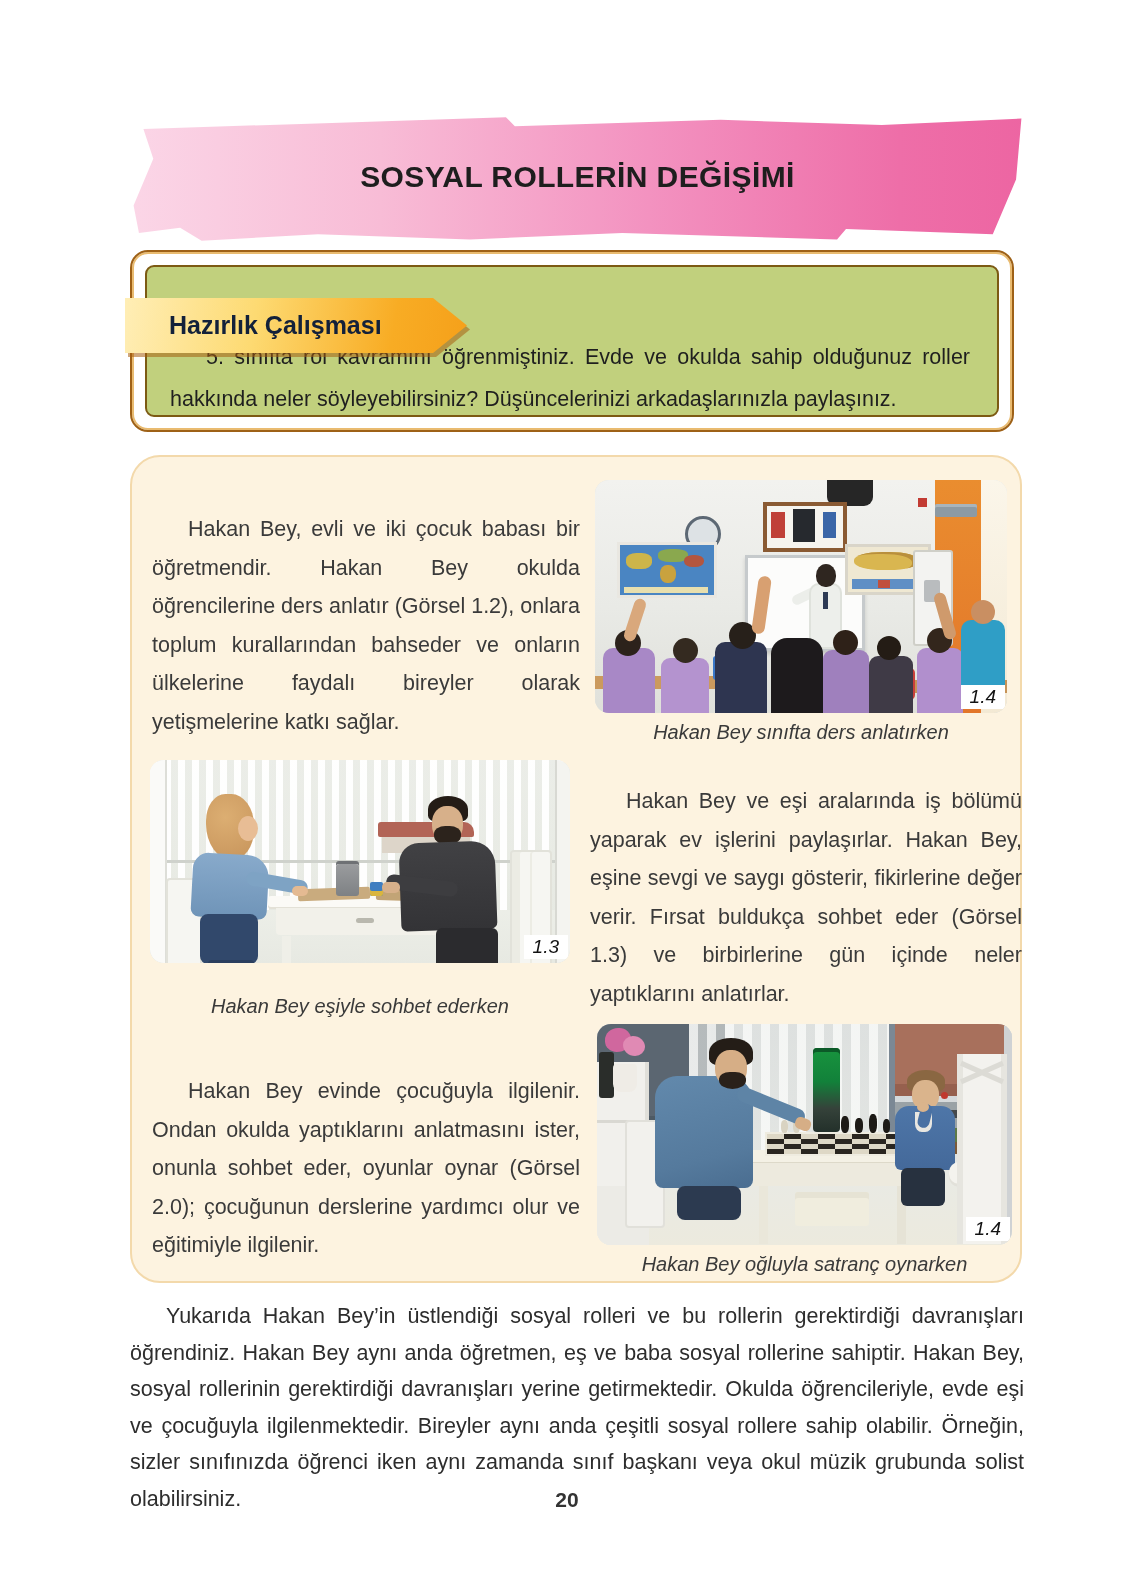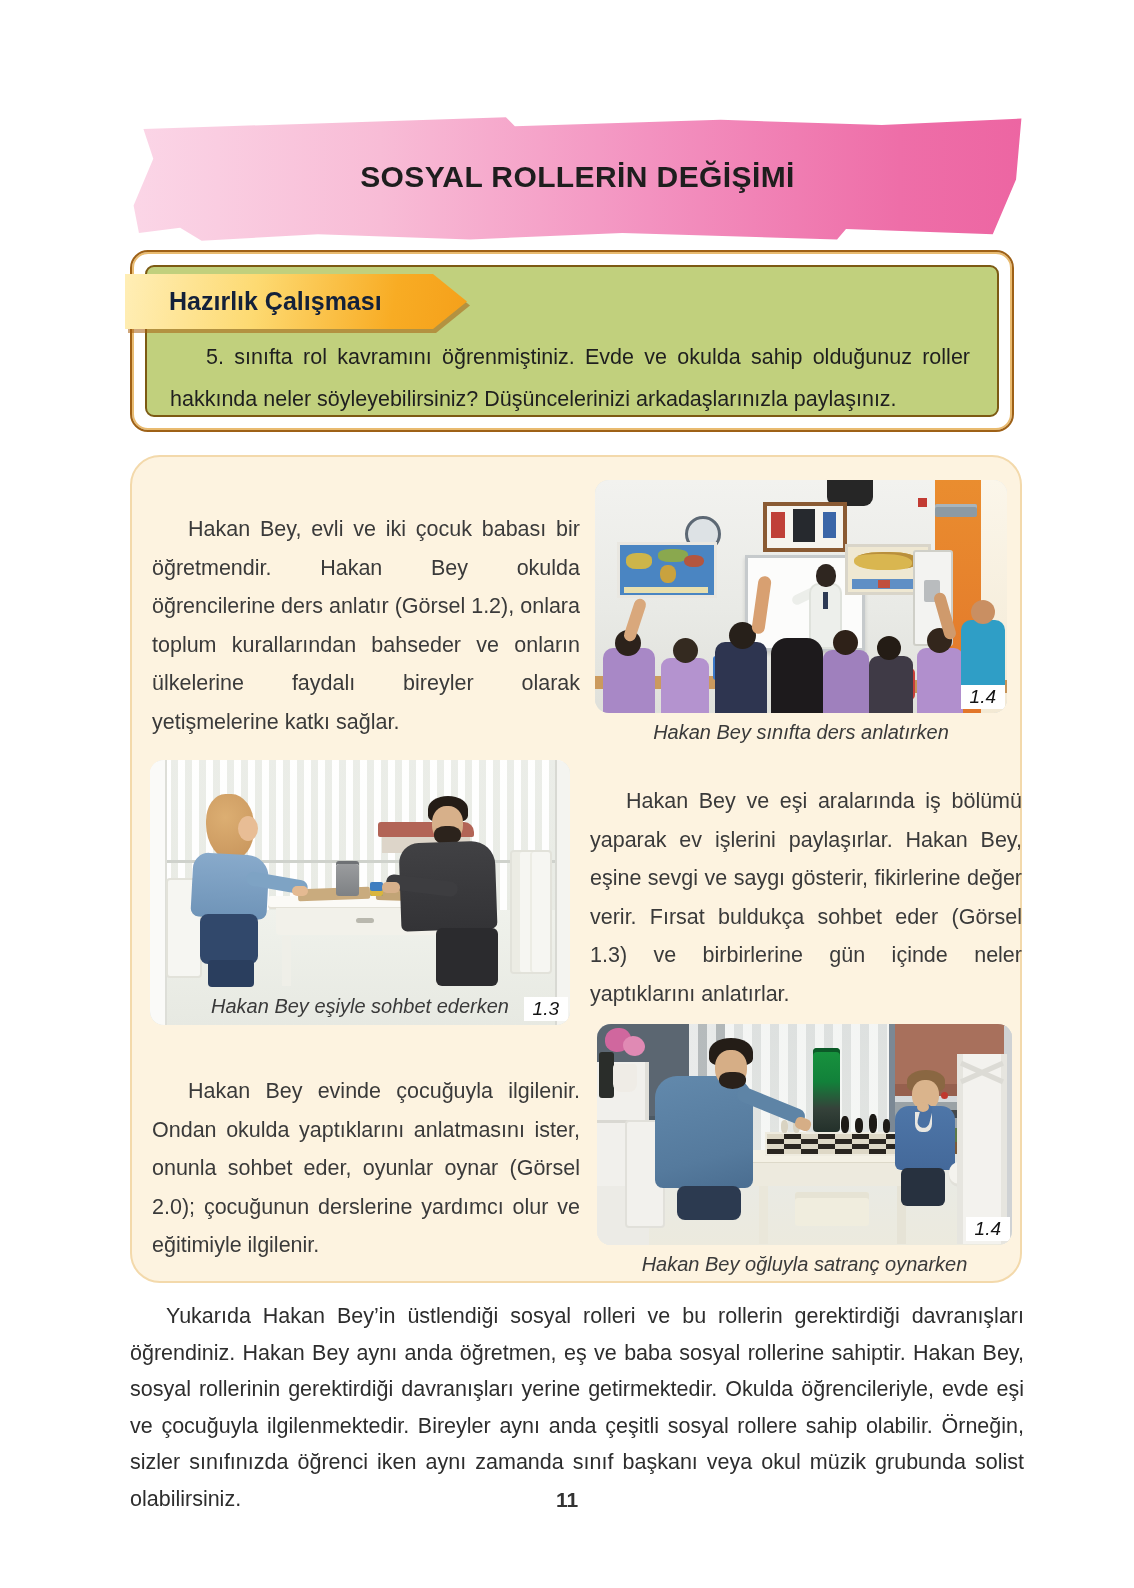--- a/index.html
+++ b/index.html
@@ -20,21 +20,21 @@
     border:2px solid #9e6117;border-radius:18px;box-shadow:inset 0 0 0 2px #e9bb70;}
   .prep-inner{position:absolute;left:13px;top:13px;right:13px;bottom:13px;
     background:#c1d07d;border:2px solid #7c5a13;border-radius:9px;}
   .prep-text{position:absolute;left:38px;top:84px;width:800px;font-size:21.5px;line-height:42px;
     color:#1f1f1f;text-align:justify;text-indent:36px;}
   .ribbon-wrap{position:absolute;left:-7px;top:22px;filter:drop-shadow(3px 4px 0 rgba(168,95,16,.55));}
   .ribbon{width:342px;height:55px;
     background:linear-gradient(100deg,#ffeeb6 0%,#fdda72 38%,#f8ac24 78%,#f5a01a 100%);
     clip-path:polygon(0 0,calc(100% - 34px) 0,100% 50%,calc(100% - 34px) 100%,0 100%);
     display:flex;align-items:center;padding-left:44px;box-sizing:border-box;
-    font-size:25px;font-weight:bold;color:#13213a;}
+    font-size:25px;font-weight:bold;color:#13213a;margin-top:24px;}
 
   
   .content-box{position:absolute;left:130px;top:455px;width:892px;height:828px;
     background:#fdf3e0;border:2px solid #f3d9ab;border-radius:30px;box-sizing:border-box;padding-left:48px;}
   .para{position:absolute;font-size:21.5px;line-height:38.5px;color:#3a3a3a;
     text-align:justify;text-indent:36px;}
   .photo{position:absolute;border-radius:14px;overflow:hidden;background:#dfe2de;}
   .photo-badge{position:absolute;right:2px;bottom:4px;background:#ffffff;color:#121212;
     font-style:italic;font-size:19px;padding:1px 9px;z-index:40;}
   .caption{position:absolute;text-align:center;font-style:italic;font-size:20px;color:#3a3a3a;}
@@ -122,21 +122,21 @@
       <div class="el" style="left:282px;top:156px;width:24px;height:24px;background:#241c15;border-radius:50%;"></div>
       <div class="el" style="left:322px;top:168px;width:46px;height:66px;background:#b18fcd;border-radius:9px 9px 0 0;"></div>
       <div class="el" style="left:332px;top:148px;width:25px;height:25px;background:#33261c;border-radius:50%;"></div>
       <div class="el" style="left:344px;top:112px;width:12px;height:48px;background:#cf9a6c;border-radius:6px;transform:rotate(-16deg);"></div>
       <div class="el" style="left:366px;top:140px;width:44px;height:80px;background:#2f9ec6;border-radius:10px 10px 0 0;"></div>
       <div class="el" style="left:376px;top:120px;width:24px;height:24px;background:#c98f62;border-radius:50%;"></div>
       <div class="photo-badge">1.4</div>
     </div>
     <div class="caption" style="left:463px;top:264px;width:412px;">Hakan Bey sınıfta ders anlatırken</div>
 
-    <div class="photo" style="left:18px;top:303px;width:420px;height:265px;text-align:center;">
+    <div class="photo" style="left:18px;top:303px;width:420px;height:203px;text-align:center;">
       <div class="el" style="inset:0;background:linear-gradient(180deg,#f6f7f4 0%,#f0f2ec 55%,#e7e9e2 100%);"></div>
       <div class="el" style="left:0;top:0;width:100%;height:150px;background:repeating-linear-gradient(90deg,rgba(255,255,255,.95) 0 7px,rgba(226,229,222,.55) 7px 14px);"></div>
       <div class="el" style="left:228px;top:62px;width:96px;height:15px;background:#b26456;border-radius:3px 10px 2px 2px;"></div>
       <div class="el" style="left:232px;top:77px;width:88px;height:16px;background:#ddd5c9;"></div>
       <div class="el" style="left:0;top:100px;width:100%;height:3px;background:#cfd2cc;"></div>
       <div class="el" style="left:0;top:0;width:15px;height:100%;background:#fafaf8;border-right:2px solid #ddded8;"></div>
       <div class="el" style="right:0;top:0;width:13px;height:100%;background:#f4f4f0;border-left:2px solid #d8d9d3;"></div>
       <div class="el" style="left:16px;top:118px;width:32px;height:96px;background:#f6f6f2;border:2px solid #e2e2da;border-radius:4px;"></div>
       <div class="el" style="right:18px;top:90px;width:38px;height:120px;background:#f6f6f2;border:2px solid #e2e2da;border-radius:4px;box-shadow:inset 8px 0 0 #ecece4, inset 18px 0 0 #f6f6f2, inset 20px 0 0 #ecece4;"></div>
       <div class="el" style="left:118px;top:136px;width:192px;height:11px;background:#fbfaf6;border-radius:3px;box-shadow:0 2px 0 #e3e1d7;"></div>
@@ -228,15 +228,15 @@
       <div class="el" style="left:360px;top:30px;width:50px;height:190px;background:#f3f2ee;box-shadow:inset 6px 0 0 #e6e5df, inset -6px 0 0 #e6e5df;"></div>
       <div class="el" style="left:362px;top:46px;width:46px;height:5px;background:#dcdbd5;transform:rotate(24deg);"></div>
       <div class="el" style="left:362px;top:46px;width:46px;height:5px;background:#dcdbd5;transform:rotate(-24deg);"></div>
       <div class="photo-badge">1.4</div>
     </div>
     <div class="caption" style="left:465px;top:796px;width:415px;">Hakan Bey oğluyla satranç oynarken</div>
   </div>
 
   <div class="summary">Yukarıda Hakan Bey’in üstlendiği sosyal rolleri ve bu rollerin gerektirdiği davranışları öğrendiniz. Hakan Bey aynı anda öğretmen, eş ve baba sosyal rollerine sahiptir. Hakan Bey, sosyal rollerinin gerektirdiği davranışları yerine getirmektedir. Okulda öğrencileriyle, evde eşi ve çocuğuyla ilgilenmektedir. Bireyler aynı anda çeşitli sosyal rollere sahip olabilir. Örneğin, sizler sınıfınızda öğrenci iken aynı zamanda sınıf başkanı veya okul müzik grubunda solist olabilirsiniz.</div>
 
-  <div class="page-number">11</div>
+  <div class="page-number">20</div>
 
 </div>
 
 </body></html>

